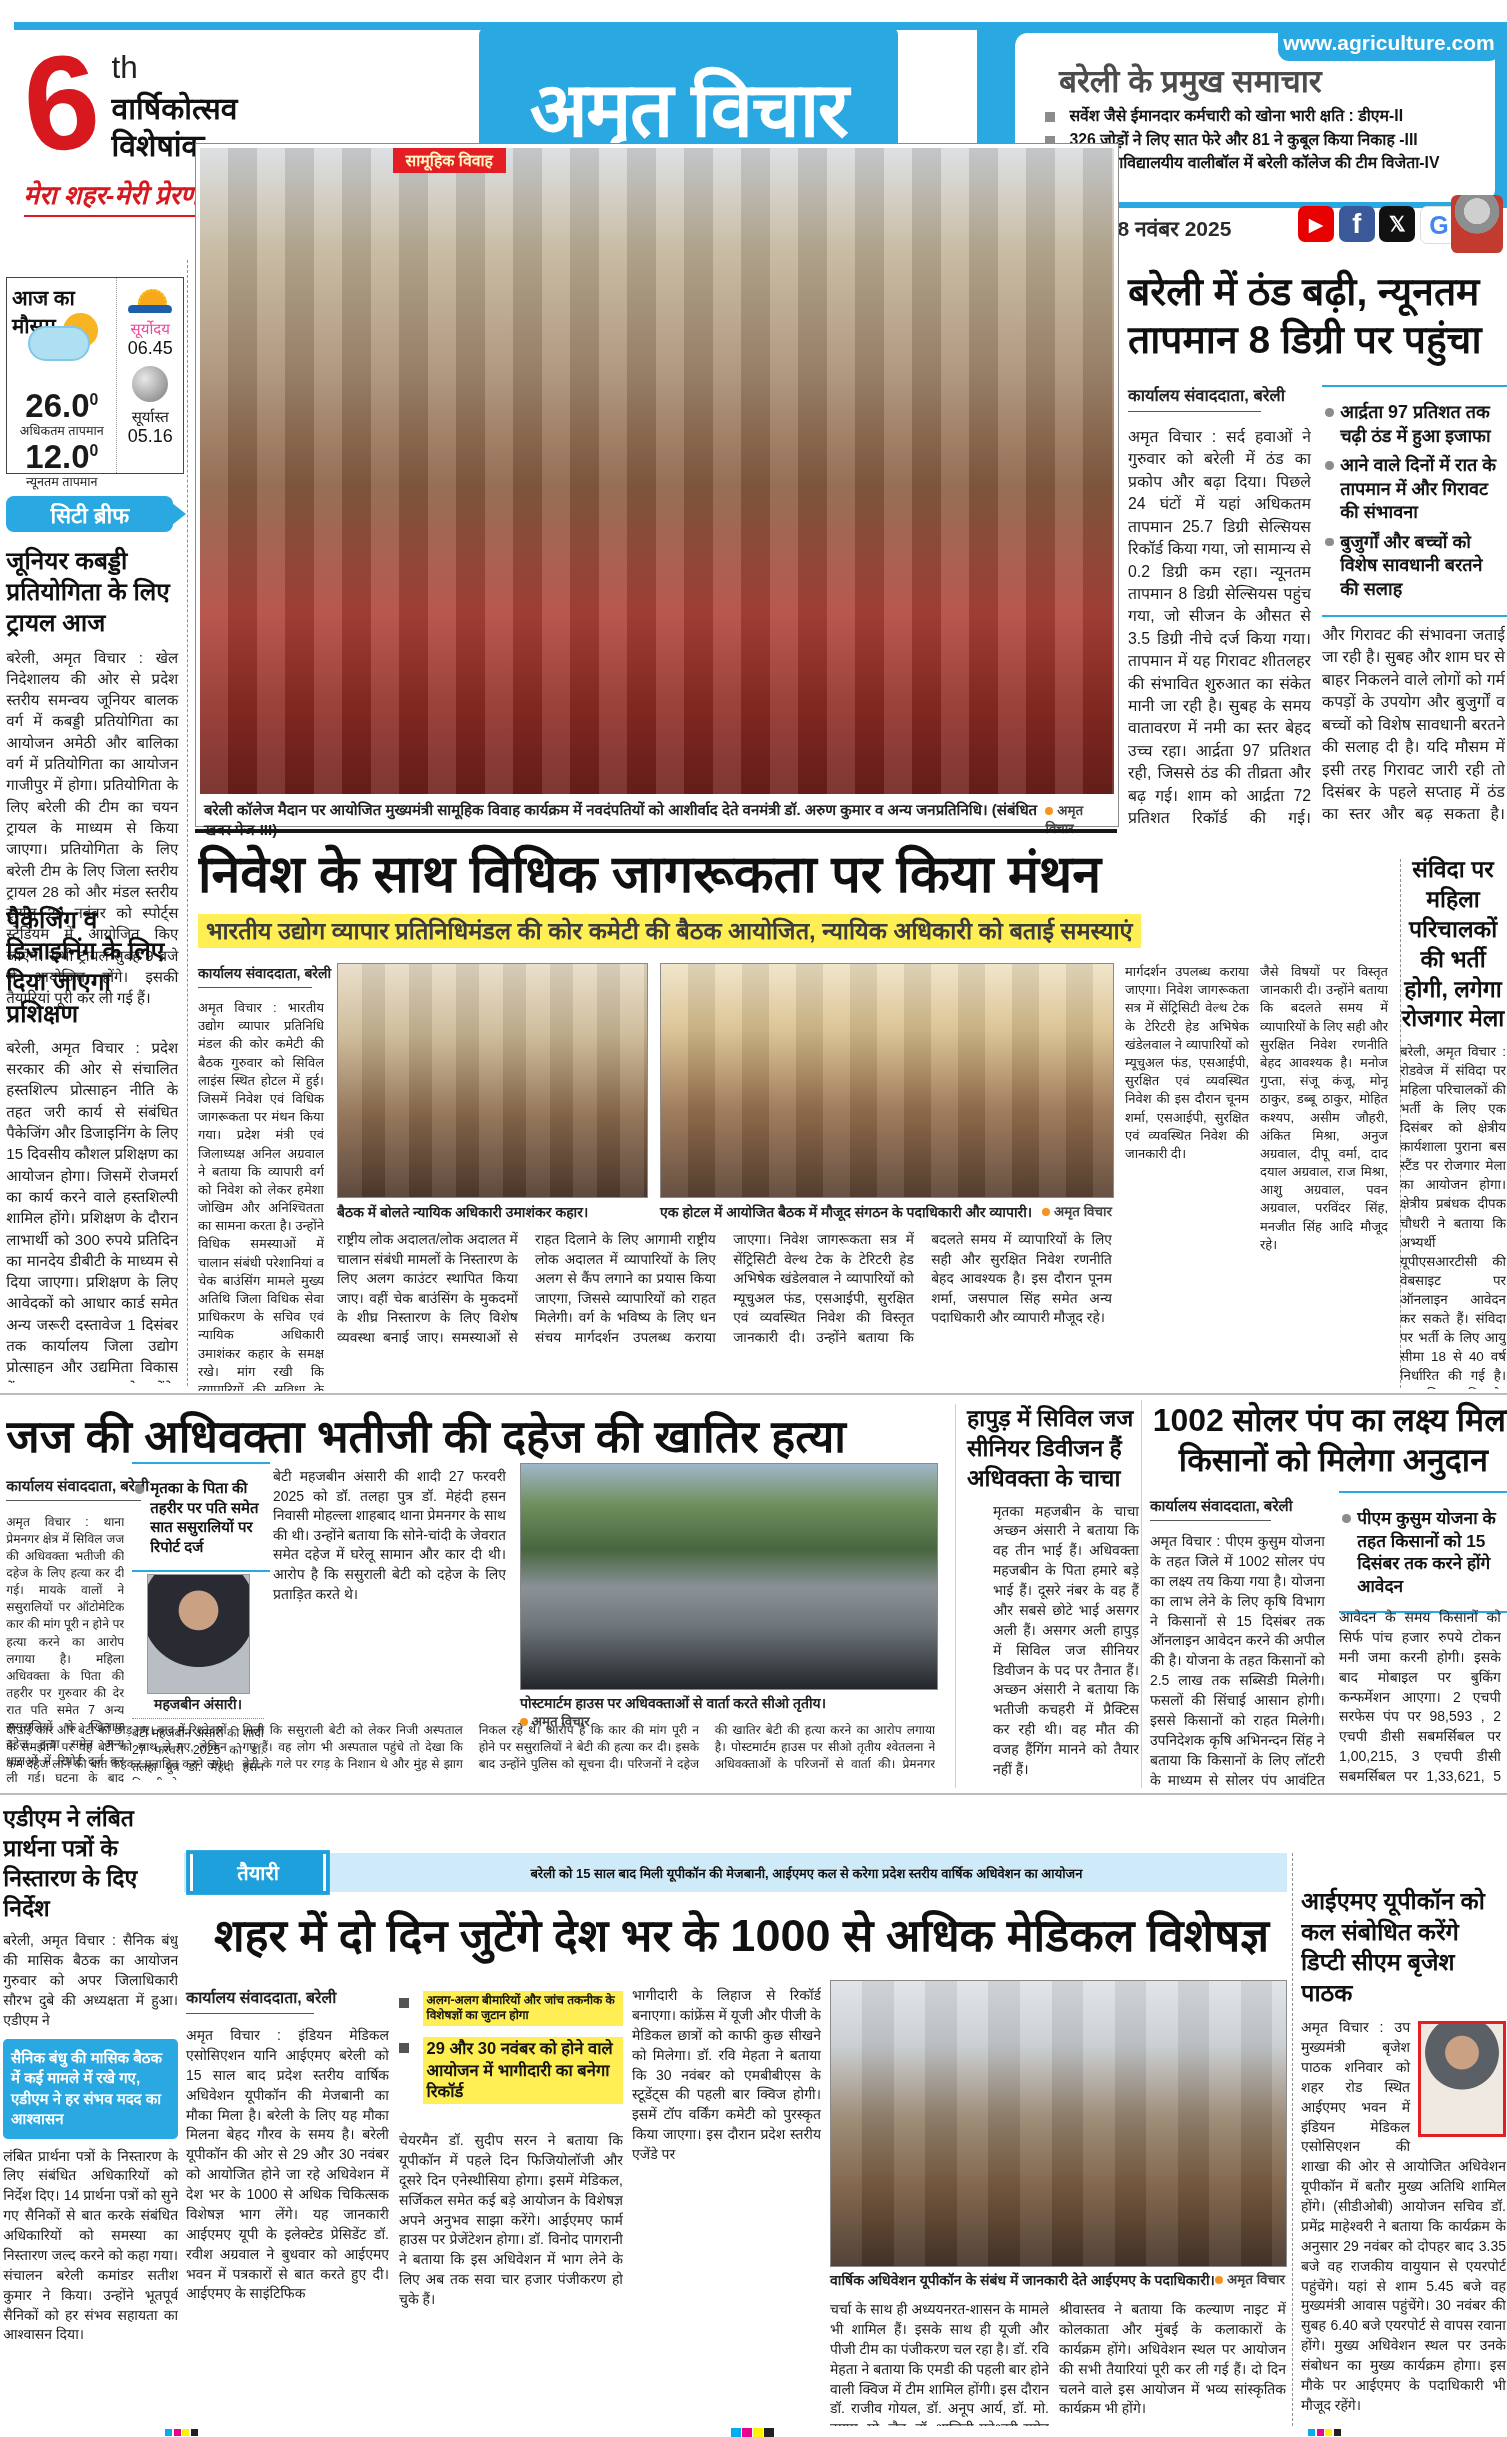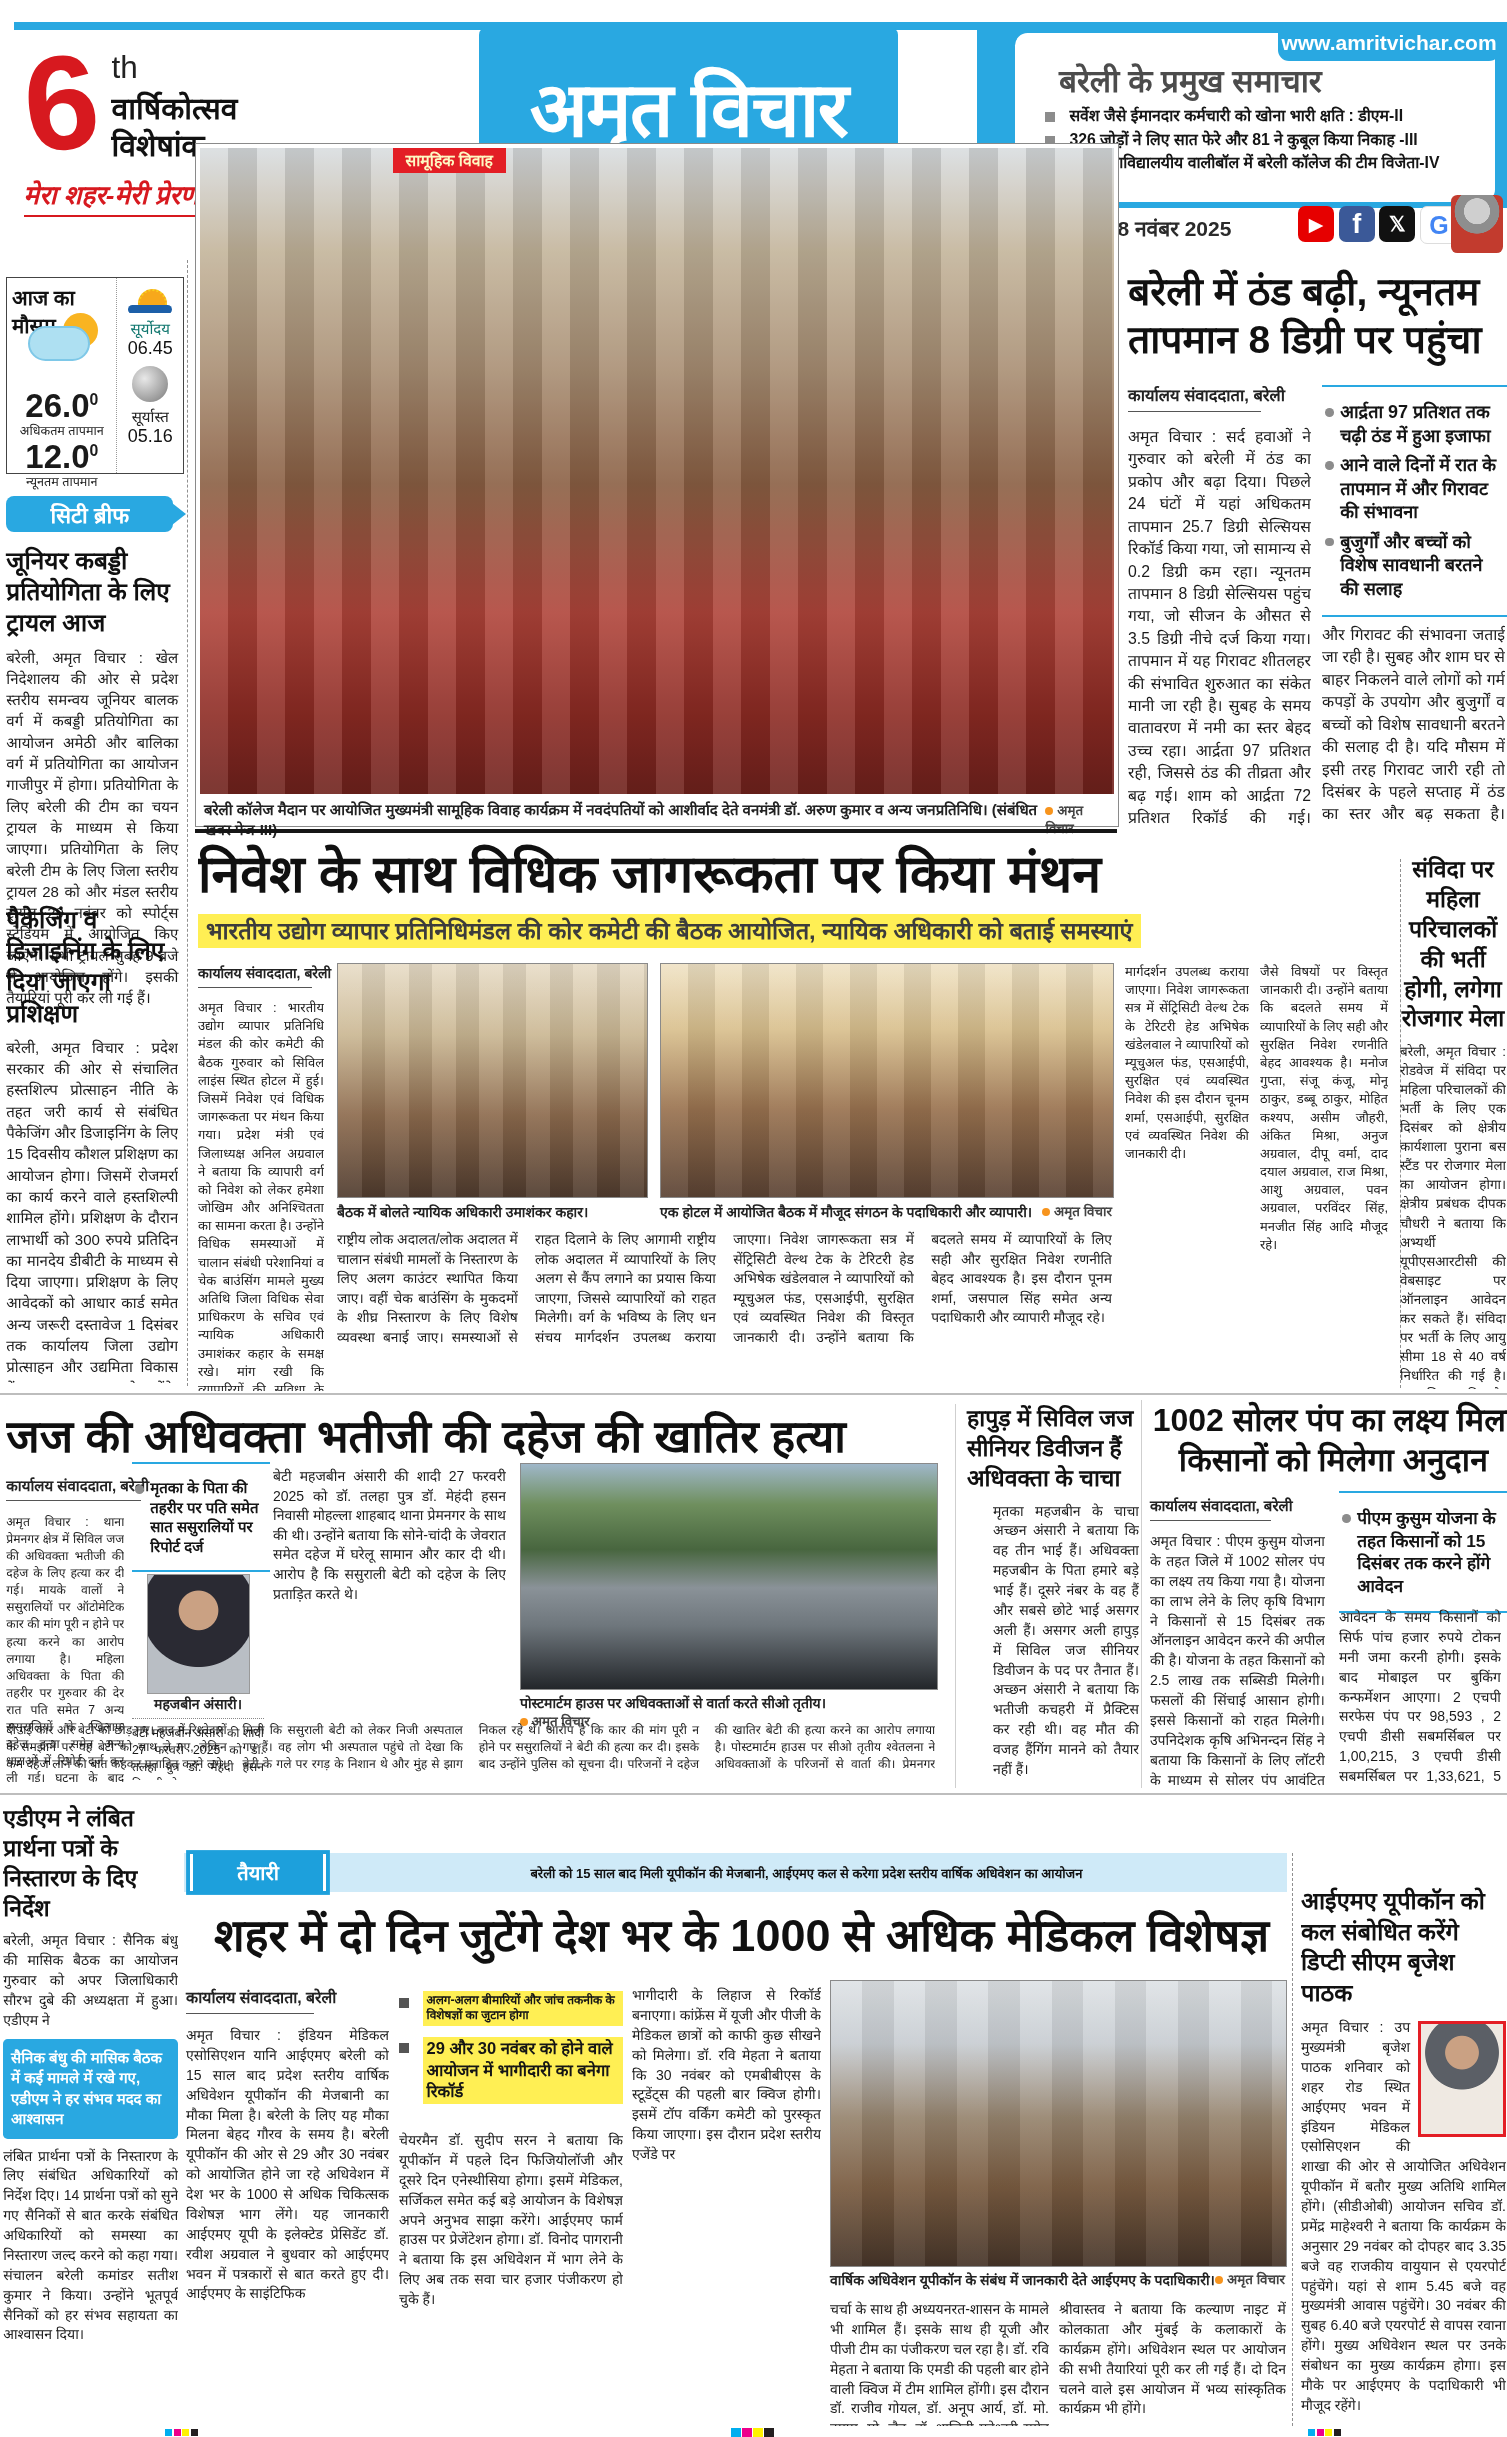--- a/index.html
+++ b/index.html
@@ -57,21 +57,21 @@
           <span class="sq"></span>
           <span>326 जोड़ों ने लिए सात फेरे और 81 ने कुबूल किया निकाह -III</span>
         </div>
         <div class="bullet-item" style="font-size:15.8px;margin:3.2px 0;">
           <span class="sq"></span>
           <span>अंतर महाविद्यालयीय वालीबॉल में बरेली कॉलेज की टीम विजेता-IV</span>
         </div>
       </div>
     </div>
     <div class="abs" style="left:301px;top:3.2px;width:222px;height:36px;background:#29a8e1;border-radius:0 0 11px 11px;display:flex;align-items:center;justify-content:center;z-index:3;">
-      <span style="color:#fff;font-size:21px;font-weight:bold;">www.amritvichar.com</span>
+      <span style="color:#fff;font-size:21px;font-weight:bold;">www.agriculture.com</span>
     </div>
   </div>
 
   <div class="abs" style="left:986px;top:214px;font-size:21px;font-weight:bold;color:#2b2b2b;">बरेली , शुक्रवार,28 नवंबर 2025</div>
   <div class="abs" style="left:1298px;top:206px;display:flex;gap:4.7px;">
     <div style="width:36px;height:36px;background:#e60000;border-radius:7px;color:#fff;font-size:19px;display:flex;align-items:center;justify-content:center;">▶</div>
     <div style="width:36px;height:36px;background:#3b5998;border-radius:7px;color:#fff;font-size:27px;font-weight:bold;display:flex;align-items:center;justify-content:center;">f</div>
     <div style="width:36px;height:36px;background:#111;border-radius:7px;color:#fff;font-size:20.5px;font-weight:bold;display:flex;align-items:center;justify-content:center;">𝕏</div>
     <div style="width:36px;height:36px;background:#fff;border:1.6px solid #ddd;border-radius:7px;color:#4285f4;font-size:25px;font-weight:bold;display:flex;align-items:center;justify-content:center;">G</div>
   </div>
@@ -94,21 +94,21 @@
       <div style="text-align:center;font-size:33px;font-weight:bold;color:#1a1a1a;line-height:1;margin-top:1.6px;">
         <span>12.0</span><sup style="font-size:15.8px;">0</sup>
       </div>
       <div style="text-align:center;font-size:12.6px;color:#222;">न्यूनतम तापमान</div>
     </div>
     <div style="width:66px;border-left:1.6px dotted #999;text-align:center;position:relative;">
       <div style="margin:7.9px auto 0;width:44px;height:27px;position:relative;overflow:hidden;">
         <div style="position:absolute;left:9.5px;top:3.2px;width:25px;height:25px;border-radius:50%;background:#f7a81b;border:2.4px dotted #f7cf1b;"></div>
         <div style="position:absolute;left:0;top:19px;width:44px;height:9.5px;background:#1c5fa8;border-radius:4.7px;"></div>
       </div>
-      <div style="font-size:15px;color:#0f766e;margin-top:4.7px;">सूर्योदय</div>
+      <div style="font-size:15px;color:#ec4899;margin-top:4.7px;">सूर्योदय</div>
       <div style="font-size:18px;color:#111;">06.45</div>
       <div style="margin:7.9px auto 3.2px;width:36px;height:36px;border-radius:50%;background:radial-gradient(circle at 35% 35%,#e8e8e8,#9a9a9a 70%,#6f6f6f);"></div>
       <div style="font-size:15px;color:#222;">सूर्यास्त</div>
       <div style="font-size:18px;color:#111;">05.16</div>
     </div>
   </div>
 
   <div class="abs" style="left:6.3px;top:496px;width:167px;height:36px;background:#29a8e1;border-radius:7.9px;display:flex;align-items:center;justify-content:center;">
     <span style="color:#fff;font-size:22px;font-weight:bold;">सिटी ब्रीफ</span>
   </div>

